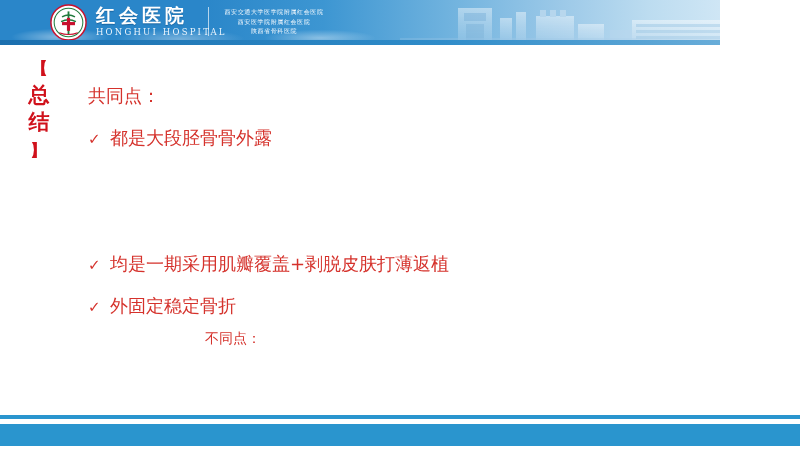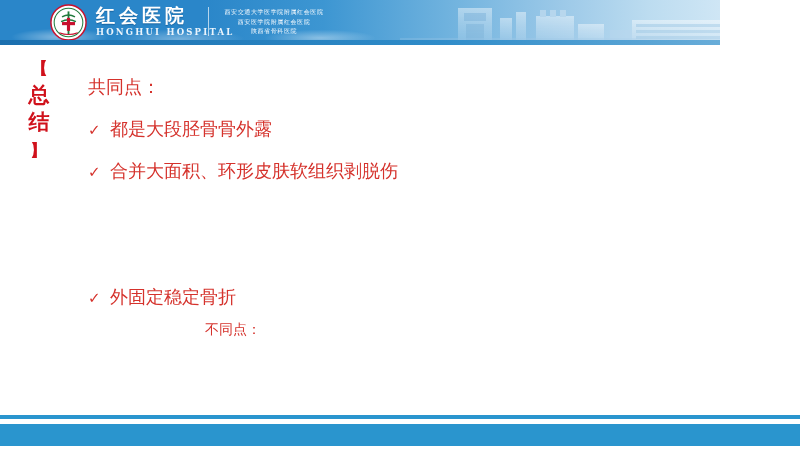--- a/index.html
+++ b/index.html
@@ -72,21 +72,21 @@
     font-family: "DejaVu Sans", "Liberation Sans", sans-serif;
     text-shadow: 0 1px 1px rgba(0,60,110,.45);
     line-height: 21px;
     white-space: nowrap;
   }
   .logo-en {
     position: absolute;
     left: 96px; top: 27px;
     font-size: 8.5px;
     letter-spacing: 2.2px;
-    font-weight: bold;
+    font-weight: normal;
     color: #eaf4fc;
     font-family: "DejaVu Serif", "Liberation Serif", serif;
     white-space: nowrap;
   }
   .logo-divider {
     position: absolute;
     left: 208px; top: 7px;
     width: 1px; height: 29px;
     background: rgba(255,255,255,.65);
   }
@@ -126,21 +126,21 @@
   .section-tag .brk-bot { margin-top: 6px; }
   .section-tag .ch {
     display: block;
     font-size: 21px;
     line-height: 27px;
   }
 
   
   .content {
     position: absolute;
-    left: 0; top: 7px;
+    left: 0; top: 16px;
     width: 800px; height: 315px;
     pointer-events: none;
   }
   .line {
     position: absolute;
     color: #d5322c;
     font-size: 18px;
     line-height: 24px;
     white-space: nowrap;
     font-family: "DejaVu Sans", "Liberation Sans", sans-serif;
@@ -245,25 +245,25 @@
 </div>
 
 <div class="content">
 
   <div class="line heading" style="top:68px">共同点：</div>
 
   <div class="line bullet" style="top:110px">
     <span class="tick">✓</span><span>都是大段胫骨骨外露</span>
   </div>
 
-  <div class="line bullet" style="top:152px">
-    <span class="tick">✓</span><span>合并大面积、环形皮肤软组织剥脱伤</span>
-  </div>
-
-
+
+
+  <div class="line bullet" style="top:236px">
+    <span class="tick">✓</span><span>均是一期采用肌瓣覆盖+剥脱皮肤打薄返植</span>
+  </div>
 
   <div class="line bullet" style="top:278px">
     <span class="tick">✓</span><span>外固定稳定骨折</span>
   </div>
 
   <div class="line sub-heading" style="top:310px">不同点：</div>
 
 
 </div>
 

